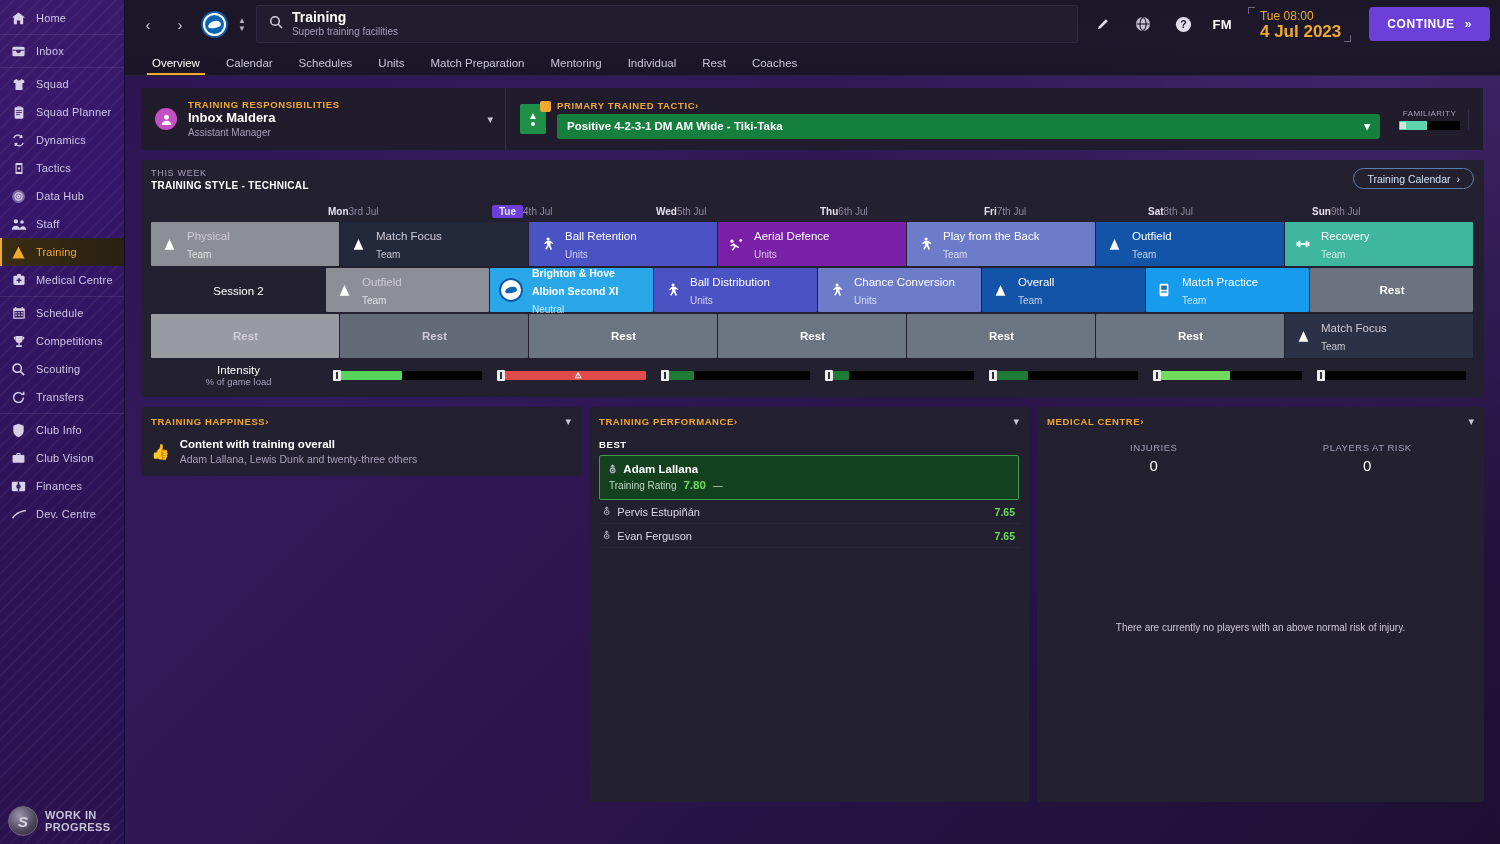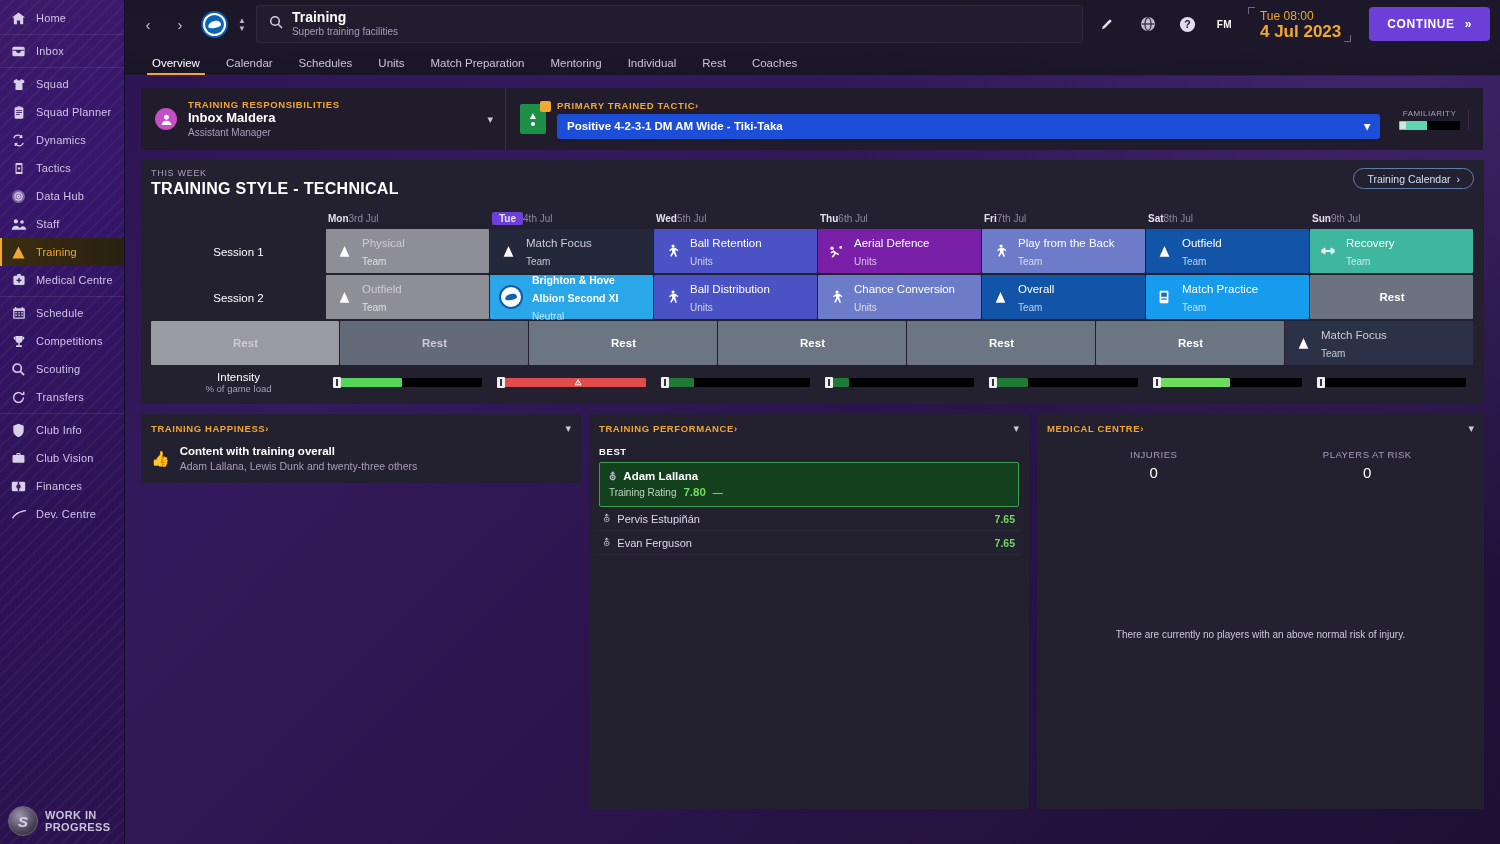--- a/index.html
+++ b/index.html
@@ -88,21 +88,21 @@
   .searchbar {
     flex: 1 1 auto; height: 38px; background: #221d2e; border-radius: 2px;
     display: flex; align-items: center; gap: 9px; padding: 0 12px;
     border: 1px solid #2e2840;
   }
   .searchbar .magnifier { color:#d6d0e2; }
   .sb-title { font-size: 14px; font-weight: bold; color: #fff; line-height: 15px;}
   .sb-sub { font-size: 10px; color: #a59dba; line-height: 13px; }
   .hicon { width: 30px; height: 30px; display:flex;align-items:center;justify-content:center;
     color:#e2ddec; cursor:pointer; }
-  .fmlogo { font-size: 10px; font-weight: bold; color: #fff; letter-spacing: .4px; padding: 0 4px; }
+  .fmlogo { font-size: 13px; font-weight: bold; color: #fff; letter-spacing: .4px; padding: 0 4px; }
   .datebox { position: relative; padding: 3px 12px 3px 14px; text-align: left; }
   .datebox .dl, .datebox .dr { position:absolute; width:7px; height:7px; border-color:#6d6580; }
   .datebox .dl { left:2px; top:1px; border-left:1px solid #6d6580; border-top:1px solid #6d6580;}
   .datebox .dr { right:2px; bottom:1px; border-right:1px solid #6d6580; border-bottom:1px solid #6d6580;}
   .dtime { font-size: 12px; color: #f0a830; line-height: 15px; }
   .ddate { font-size: 17px; color: #f0a830; font-weight: bold; line-height: 16px; }
   .continue {
     background: #6c3fd8; color: #fff; border: none; border-radius: 4px;
     height: 34px; padding: 0 18px; font-size: 12px; font-weight: bold; letter-spacing: .6px;
     display: flex; align-items: center; gap: 10px; cursor: pointer; margin-left: 6px;
@@ -135,38 +135,38 @@
   .chev { color:#cdc6da; font-size:11px; margin-left:auto; }
   .resp-mid { flex: 1 1 auto; display:flex; align-items:center; gap:11px; padding: 0 14px;
               border-right: 1px solid #332c44;}
   .tacticon { width: 26px; height: 30px; background: #1d8f47; border-radius: 2px; position: relative;
               display:flex;flex-direction:column;align-items:center;justify-content:center;gap:2px;}
   .tacticon .badge { position:absolute; top:-3px; right:-5px; width:11px;height:11px;background:#f0a830;
                      border-radius:2px; }
   .tacticon .arw { color:#fff; font-size:10px; line-height:8px; }
   .tacticon .dot { width:4px;height:4px;border-radius:50%;background:#fff;}
   .select {
-    height: 25px; background: #1d4ed8; border-radius: 3px; display:flex; align-items:center;
+    height: 25px; background: #15803d; border-radius: 3px; display:flex; align-items:center;
     justify-content: space-between; padding: 0 10px; font-size: 11.5px; font-weight:bold; color:#fff;
     cursor:pointer; margin-top: 3px;
   }
   .fam { flex: 0 0 78px; padding: 0 8px; display:flex; flex-direction:column; justify-content:center; gap:3px;
          border-right: 1px solid #332c44; }
   .fam-lbl { font-size: 8px; color: #a79fbb; letter-spacing:.4px; text-align:center;}
   .fambar { height: 9px; background: #000; border-radius: 1px; position: relative; overflow: hidden;}
   .fambar .fill { position:absolute; left:0; top:0; bottom:0; width: 46%; background: #5fd4b0; }
   .fambar .mark { position:absolute; left:1px; top:1px; width:6px;height:7px;background:#cfe7d8;}
   .resp-right { flex: 0 0 440px; padding: 0 14px; display:flex;flex-direction:column;justify-content:center;gap:4px; }
   .resp-right .sub { font-size: 11px; color: #ddd7e8; }
 
   
   .tpanel { margin: 10px 16px 0 16px; background: #232030; border-radius: 2px; padding: 8px 10px 10px; position: relative;}
   .tp-head { display: flex; align-items: flex-start; }
   .tp-wk { font-size: 9px; color: #a79fbb; letter-spacing: .7px; }
-  .tp-style { font-size: 16px; font-weight: bold; color: #fff; letter-spacing: .3px; margin-top: 2px;}
+  .tp-style { font-size: 10px; font-weight: bold; color: #fff; letter-spacing: .3px; margin-top: 2px;}
   .calbtn { margin-left: auto; border: 1px solid #5d7fb0; color: #cfe0f5; background: transparent;
             border-radius: 11px; height: 21px; padding: 0 13px; font-size: 10.5px; cursor: pointer;
             display:flex;align-items:center;gap:6px;}
 
   .grid { margin-top: 12px; }
   .grow { display: flex; align-items: stretch; }
   .rlabel { flex: 0 0 175px; display:flex;flex-direction:column;align-items:center;justify-content:center;
             font-size: 11.5px; color: #fff; }
   .rlabel .sml { font-size: 9.5px; color: #a79fbb; }
   .dayhdr { flex: 1 1 0; display: flex; align-items: center; justify-content: flex-start;
@@ -586,21 +586,20 @@
                   <span class="dd">8th Jul</span>
                 </div>
                 <div class="dayhdr">
                   <span class="dn">Sun</span>
                   <span class="dd">9th Jul</span>
                 </div>
               </div>
           </div>
           <div id="session-rows">
               <div class="grow">
-                <div class="rlabel">Session 1</div>
                 <div style="display:flex;flex:1 1 auto;">
                   <div class="cell dim" style="background:#8e8e96;">
                     <span class="cic">
                       <svg width="13" height="13" viewBox="0 0 14 14" fill="currentColor">
                         <path d="M7 1.2L12.2 12.6H1.8z"></path>
                       </svg>
                     </span>
                     <span><span class="ct">Physical</span><br><span class="cs">Team</span></span>
                   </div>
                   <div class="cell dim" style="background:#23283a;">

